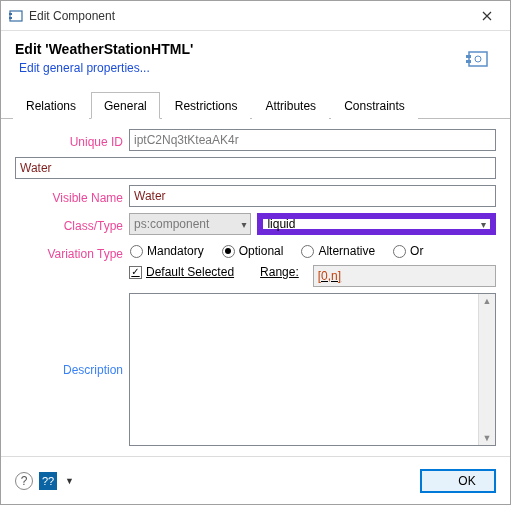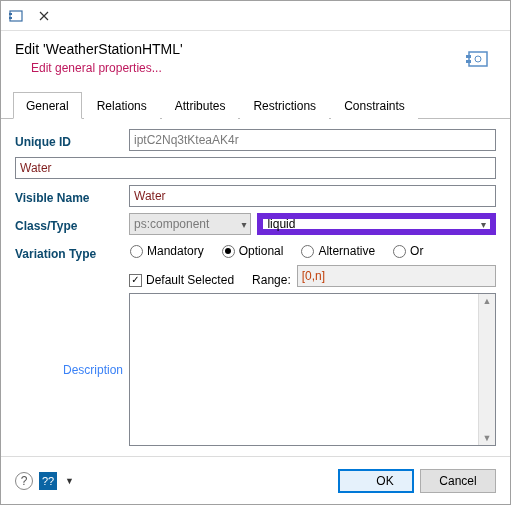--- a/index.html
+++ b/index.html
@@ -4,42 +4,42 @@
 <style>
   * { box-sizing: border-box; font-family: "Segoe UI", Tahoma, sans-serif; font-size: 12px; }
   body { margin: 0; background: #fff; color: #000; }
   .window { width: 511px; height: 505px; border: 1px solid #a0a0a0; display: flex; flex-direction: column; background: #fff; }
   .titlebar { height: 30px; display: flex; align-items: center; padding: 0 8px; border-bottom: 1px solid #e0e0e0; }
   .titlebar-icon { width: 14px; height: 14px; margin-right: 6px; display: flex; align-items: center; justify-content: center; }
   .titlebar-title { flex: 1; font-size: 12px; color: #333; }
   .titlebar-close { width: 30px; height: 30px; display: flex; align-items: center; justify-content: center; cursor: pointer; }
   .header { padding: 10px 14px 14px 14px; display: flex; align-items: flex-start; }
   .header-text { flex: 1; }
-  .header-title { font-size: 14px; font-weight: normal; margin-bottom: 4px; }
-  .header-sub { font-size: 12px; color: #be185d; margin-left: 16px; }
+  .header-title { font-size: 14px; font-weight: bold; margin-bottom: 4px; }
+  .header-sub { font-size: 12px; color: #1d4ed8; margin-left: 4px; }
   .header-icon { width: 36px; height: 36px; display: flex; align-items: center; justify-content: center; }
   .tabs { display: flex; border-bottom: 1px solid #bdbdbd; padding: 0 12px; }
   .tab { padding: 6px 12px 5px 12px; border: 1px solid transparent; border-bottom: none; cursor: pointer; margin-right: 2px; position: relative; top: 1px; background: #fff; }
   .tab.active { border-color: #bdbdbd; border-bottom: 1px solid #fff; }
   .content { flex: 1; padding: 10px 14px; display: flex; flex-direction: column; gap: 6px; overflow: hidden; }
   .row { display: flex; align-items: center; gap: 6px; }
   .row-top { align-items: flex-start; }
-  .label { width: 108px; text-align: left; color: #0c4a6e; padding-top: 3px; font-weight: bold; }
+  .label { width: 108px; text-align: right; color: #ec4899; padding-top: 3px; }
   .field { flex: 1; height: 22px; border: 1px solid #828790; padding: 2px 4px; background: #fff; color: #7f1d1d; }
   .field[disabled] { background: #fff; color: #7a7a7a; }
   .select { flex: 0 0 90px; height: 22px; border: 1px solid #a9a9a9; background: #e8e8e8; color: #7a7a7a; display: flex; align-items: center; padding: 0 4px; justify-content: space-between; gap: 32px; }
   .select2 { flex: 1; height: 22px; border: 6px solid #6d28d9; background: #fff; color: #000; display: flex; align-items: center; padding: 0 4px; justify-content: space-between; }
   .chev { font-size: 10px; color: #555; }
   .radios { flex: 1; display: flex; gap: 18px; align-items: center; border: 1px solid transparent; padding: 2px 0; }
   .radio, .check { display: flex; align-items: center; gap: 4px; cursor: pointer; }
   .rbox, .cbox { width: 13px; height: 13px; border: 1px solid #707070; border-radius: 50%; display: flex; align-items: center; justify-content: center; }
   .cbox { border-radius: 0; }
   .rbox.sel::after { content:""; width: 6px; height: 6px; background: #000; border-radius: 50%; }
   .cbox.sel::after { content:"✓"; font-size: 10px; line-height: 1; }
-  .subrow { display: flex; align-items: flex-end; gap: 6px; flex: 1; }
+  .subrow { display: flex; align-items: flex-start; gap: 14px; flex: 1; text-decoration: underline; }
   .range-field { flex: 1; height: 22px; border: 1px solid #a9a9a9; background: #f0f0f0; color: #c2410c; padding: 2px 4px; }
   .desc-row { display: flex; gap: 6px; flex: 1; min-height: 0; }
   .desc-label { width: 108px; text-align: right; color: #3b82f6; align-self: center; }
   .desc-field { flex: 1; border: 1px solid #828790; background: #fff; position: relative; min-height: 120px; }
   .vtrack { position: absolute; right: 0; top: 0; bottom: 0; width: 17px; background: #f0f0f0; border-left: 1px solid #dcdcdc; display: flex; flex-direction: column; justify-content: space-between; align-items: center; padding: 2px 0; }
   .varrow { font-size: 9px; color: #888; }
   .footer { height: 48px; border-top: 1px solid #dcdcdc; display: flex; align-items: center; padding: 0 14px; gap: 6px; }
   .spacer { flex: 1; }
   .btn { min-width: 76px; height: 24px; border: 1px solid #adadad; background: #e1e1e1; display: flex; align-items: center; justify-content: center; cursor: pointer; }
   .btn.primary { border: 2px solid #0078d7; background: #e5f1fb; padding-left: 18px; }
@@ -53,20 +53,21 @@
 <div class="window">
 
   <div class="titlebar">
     <span class="titlebar-icon">
       <svg width="14" height="14" viewBox="0 0 14 14">
           <rect x="1" y="2" width="12" height="10" fill="none" stroke="#3a6ea5" stroke-width="1.2"></rect>
           <rect x="0" y="4" width="3" height="2" fill="#3a6ea5"></rect>
           <rect x="0" y="8" width="3" height="2" fill="#3a6ea5"></rect>
         </svg>
     </span>
+    <span class="titlebar-title">Edit Component</span>
     <div class="titlebar-close">
       <svg width="10" height="10" viewBox="0 0 10 10">
           <path d="M1 1 L9 9 M9 1 L1 9" stroke="#333" stroke-width="1.2"></path>
         </svg>
     </div>
   </div>
 
   <div class="header">
     <div class="header-text">
       <div class="header-title">Edit 'WeatherStationHTML'</div>
@@ -76,24 +77,24 @@
       <svg width="30" height="30" viewBox="0 0 30 30">
           <rect x="6" y="8" width="18" height="14" fill="none" stroke="#5a8fc7" stroke-width="1.5"></rect>
           <rect x="3" y="11" width="5" height="3" fill="#5a8fc7"></rect>
           <rect x="3" y="16" width="5" height="3" fill="#5a8fc7"></rect>
           <circle cx="15" cy="15" r="3" fill="none" stroke="#5a8fc7"></circle>
         </svg>
     </div>
   </div>
 
   <div class="tabs">
+    <div class="tab"><span>Relations</span></div>
     <div class="tab active"><span>General</span></div>
-    <div class="tab"><span>Relations</span></div>
+    <div class="tab"><span>Restrictions</span></div>
     <div class="tab"><span>Attributes</span></div>
-    <div class="tab"><span>Restrictions</span></div>
     <div class="tab"><span>Constraints</span></div>
   </div>
 
   <div class="content">
 
     <div class="row">
       <div class="label">Unique ID</div>
       <input class="field" disabled="" value="iptC2Nq3tKteaAK4r" style="">
     </div>
 
@@ -163,18 +164,15 @@
   </div>
 
   <div class="footer">
     <div class="help-icon">?</div>
     <div class="help-q">??</div>
     <div class="help-drop">▼</div>
     <div class="spacer"></div>
     <div class="btn primary">
       <span>OK</span>
     </div>
-    <div class="btn">
-      <span>Cancel</span>
-    </div>
   </div>
 
 </div>
 
 </body></html>

